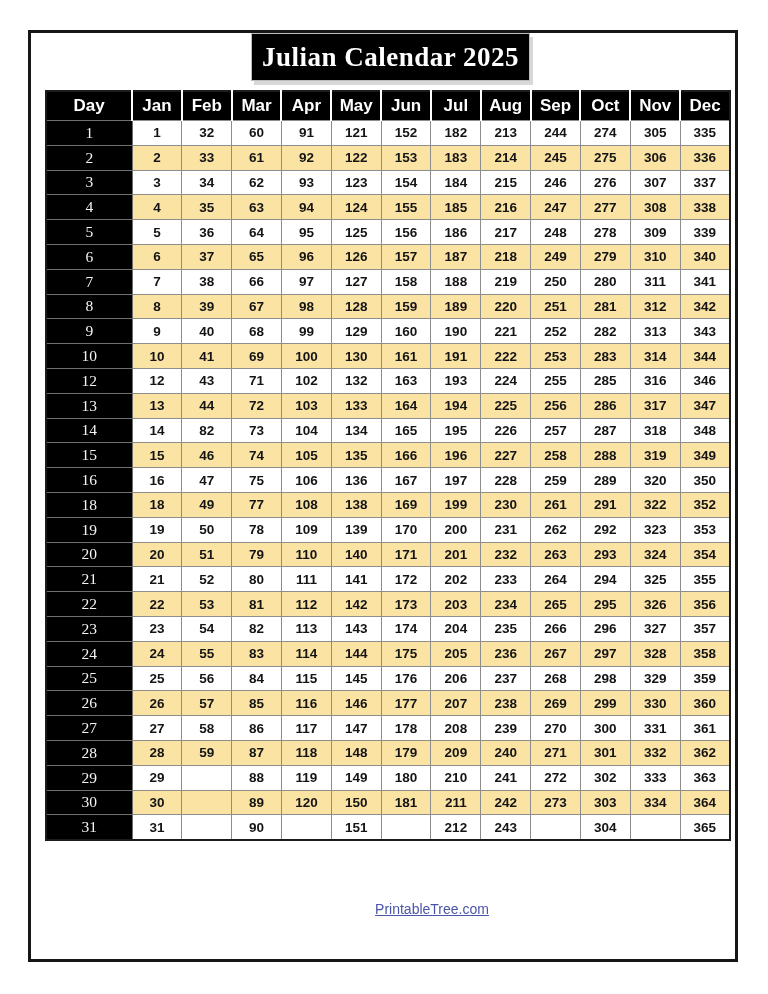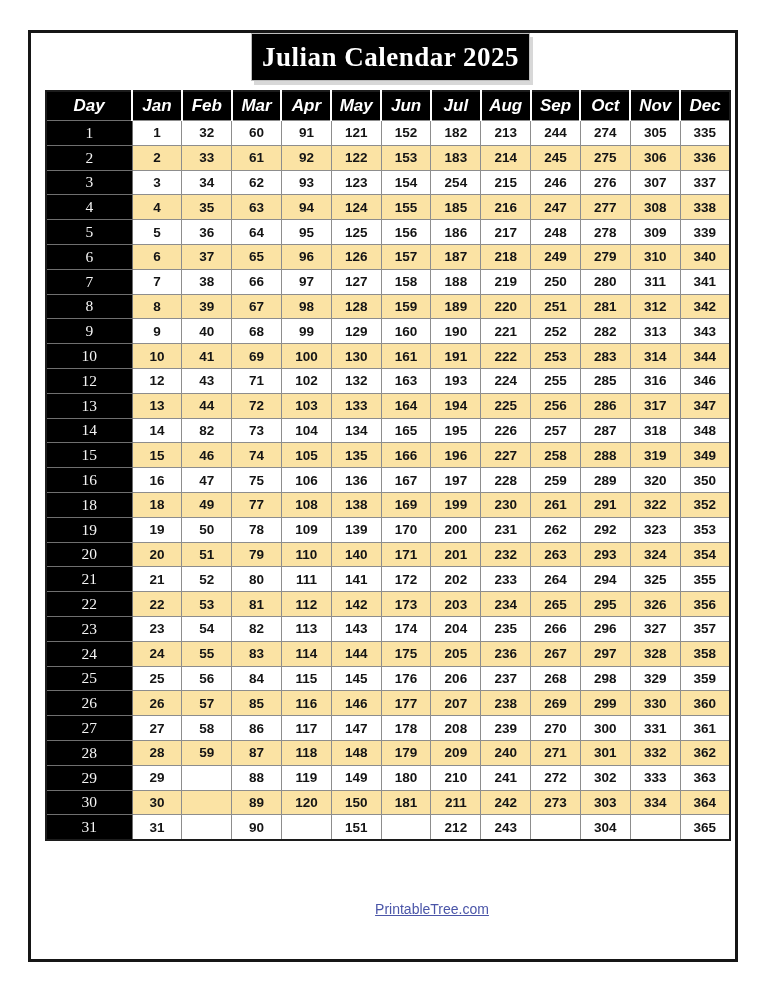--- a/index.html
+++ b/index.html
@@ -37,21 +37,21 @@
   }
   table{
     position:absolute;top:90px;left:45px;width:686px;
     border-collapse:collapse;table-layout:fixed;
     border:2px solid #1c1c1c;z-index:2;
   }
   thead th{
     background:var(--header-bg);color:var(--header-text);
     font-size:17px;font-weight:bold;height:28px;
     border-left:2px solid #ffffff;border-right:2px solid #ffffff;
-    padding:0;text-align:center;font-style:italic;
+    padding:0;text-align:center;
   }
   thead th:first-child{border-left:none;width:84px;}
   thead th:last-child{border-right:none;}
   tbody th{
     background:var(--header-bg);color:#f5f5f5;
     font-family:"Liberation Serif", serif;font-weight:normal;font-size:15.5px;
     border:1px solid #6f6f6f;padding:0;text-align:center;
   }
   tbody td{
     text-align:center;font-weight:bold;font-size:13.5px;color:var(--table-text);
@@ -125,21 +125,21 @@
         <td>336</td>
       </tr>
       <tr>
         <th>3</th>
         <td>3</td>
         <td>34</td>
         <td>62</td>
         <td>93</td>
         <td>123</td>
         <td>154</td>
-        <td>254</td>
+        <td>184</td>
         <td>215</td>
         <td>246</td>
         <td>276</td>
         <td>307</td>
         <td>337</td>
       </tr>
       <tr>
         <th>4</th>
         <td>4</td>
         <td>35</td>

